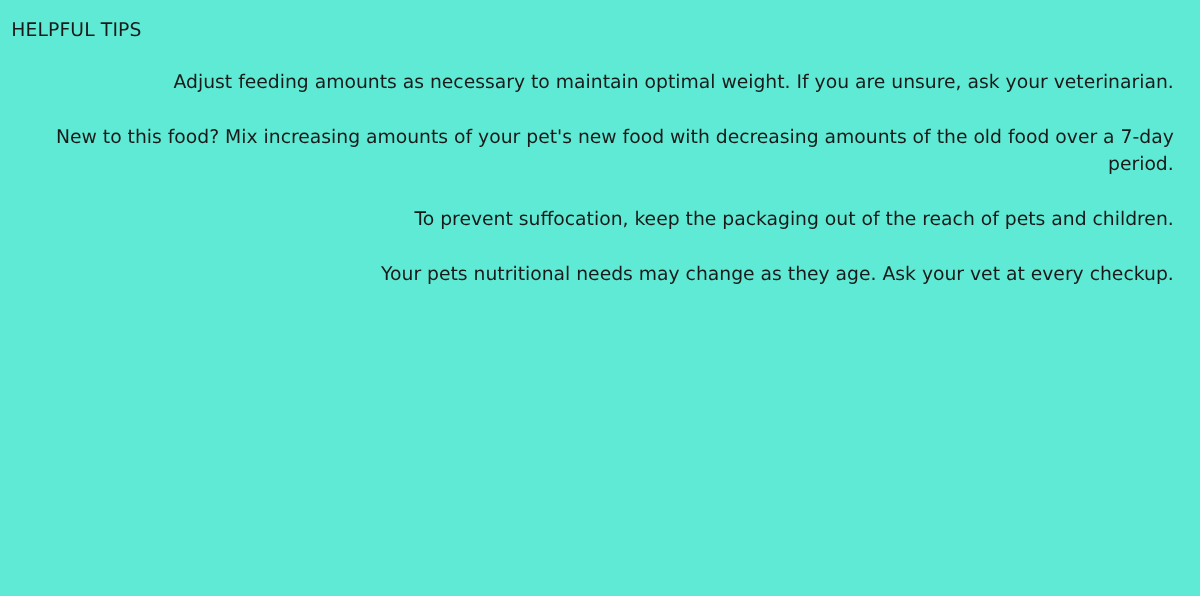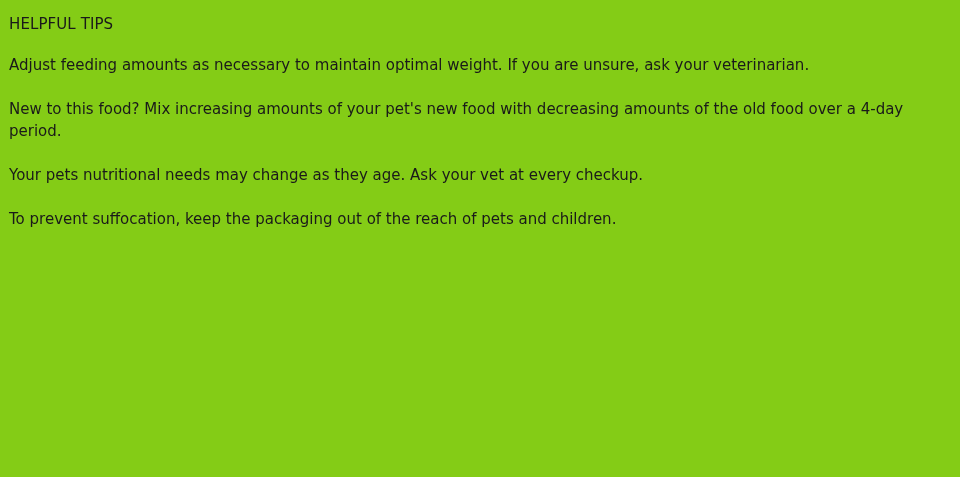--- a/index.html
+++ b/index.html
@@ -12,52 +12,53 @@
     height: 477px;
     font-family: "DejaVu Sans", sans-serif;
     color: #1a1a1a;
     -webkit-font-smoothing: antialiased;
   }
   .page {
     box-sizing: border-box;
     width: 960px;
     height: 477px;
     padding: 14px 20px 0 9px;
-    background: #84cc16;
+    background: #5eead4;
     overflow: hidden;
   }
   .tips-heading {
     font-size: 15px;
     line-height: 20px;
     font-weight: 400;
     color: #1a1a1a;
     margin: 0 0 20px 0;
     letter-spacing: 0.1px;
   }
   .tip-paragraph {
     font-size: 15px;
     line-height: 22px;
     font-weight: 400;
     color: #1a1a1a;
     margin: 0 0 22px 0;
     max-width: 930px;
+    text-align: right;
   }
   .tip-paragraph:last-child {
     margin-bottom: 0;
   }
 </style>
 </head>
 <body>
 
 <div class="page">
 
   <h1 class="tips-heading">HELPFUL TIPS</h1>
 
   <p class="tip-paragraph">Adjust feeding amounts as necessary to maintain optimal weight. If you are unsure, ask your veterinarian.</p>
 
-  <p class="tip-paragraph">New to this food? Mix increasing amounts of your pet's new food with decreasing amounts of the old food over a 4-day period.</p>
+  <p class="tip-paragraph">New to this food? Mix increasing amounts of your pet's new food with decreasing amounts of the old food over a 7-day period.</p>
 
 
+  <p class="tip-paragraph">To prevent suffocation, keep the packaging out of the reach of pets and children.</p>
+
   <p class="tip-paragraph">Your pets nutritional needs may change as they age. Ask your vet at every checkup.</p>
-
-  <p class="tip-paragraph">To prevent suffocation, keep the packaging out of the reach of pets and children.</p>
 
 </div>
 
 </body></html>

